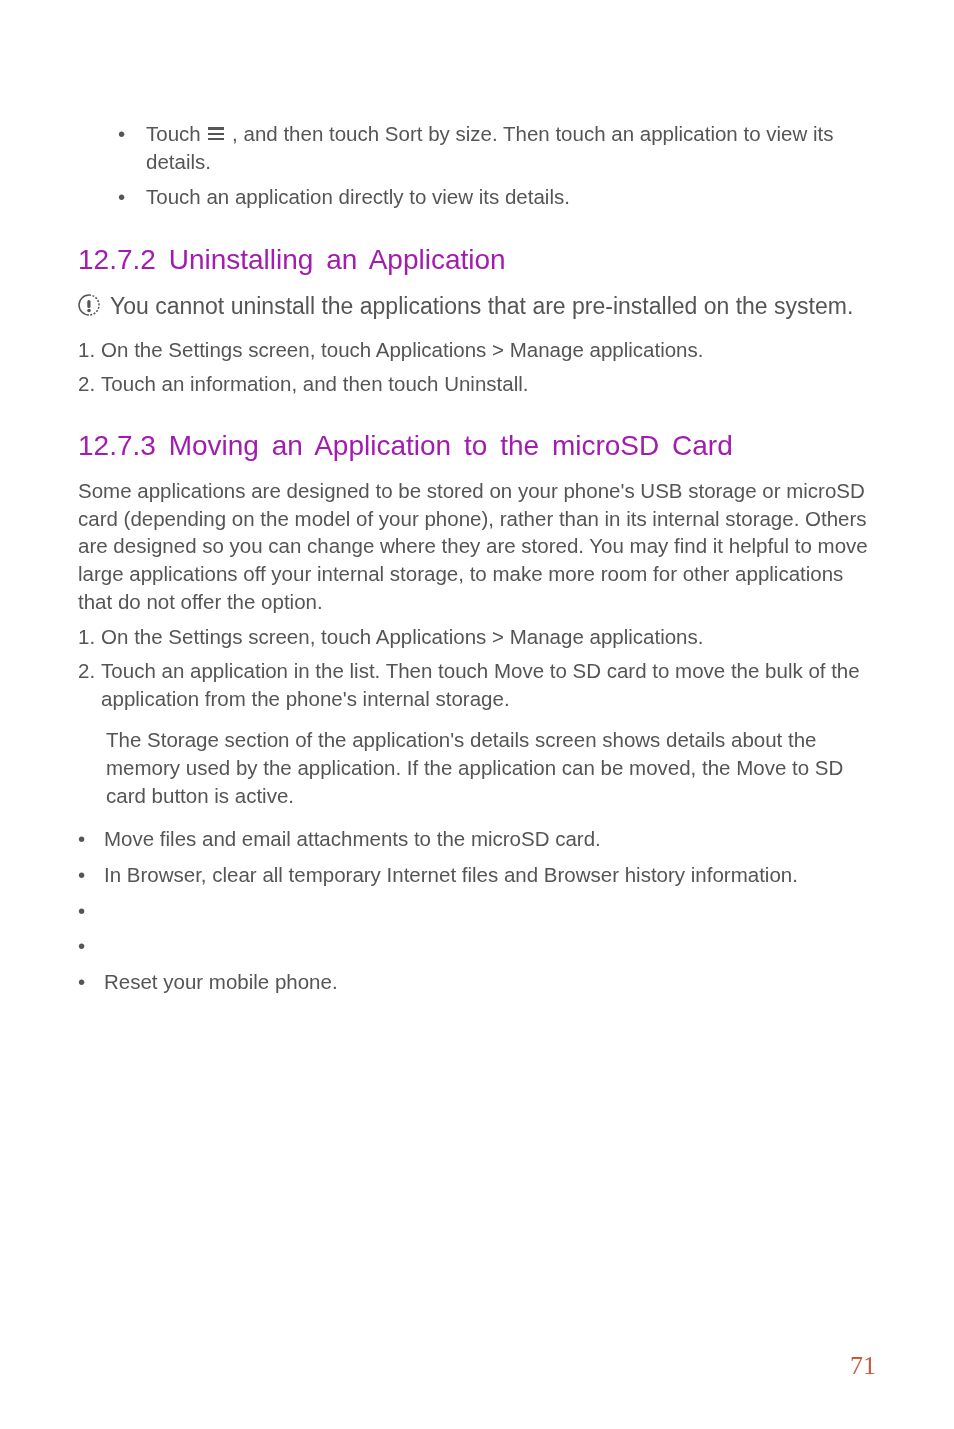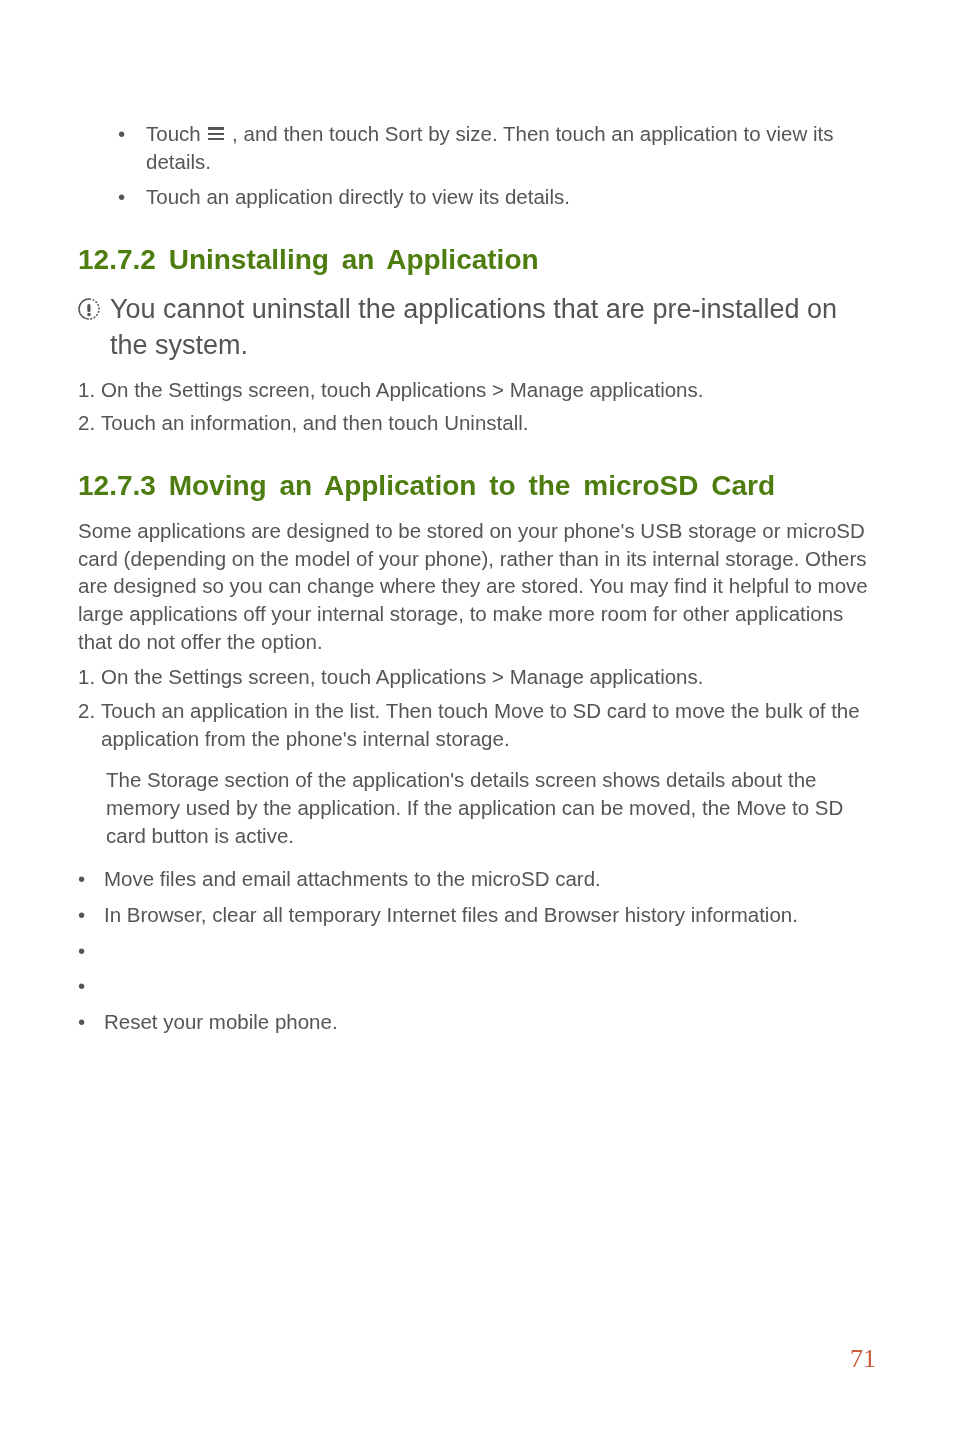--- a/index.html
+++ b/index.html
@@ -33,50 +33,50 @@
     display: flex;
     align-items: baseline;
     margin-bottom: 6px;
     font-size: 20.5px;
   }
   .num-mark { flex: 0 0 auto; margin-right: 6px; }
   .num-body { flex: 1 1 auto; }
   .sub-indent { padding-left: 28px; }
   .h5 {
     font-size: 28px;
-    color: #4d7c0f;
+    color: #a21caf;
     margin-top: 30px;
     margin-bottom: 12px;
-    font-weight: bold;
+    font-weight: normal;
     word-spacing: 0.18em;
   }
   .body-text {
     font-size: 20.5px;
     margin: 0 0 8px 0;
   }
   .callout-line {
     display: flex;
     align-items: flex-start;
-    font-size: 27px;
+    font-size: 23px;
     margin: 6px 0 12px 0;
   }
   .callout-icon {
     flex: 0 0 auto;
     margin-right: 10px;
     margin-top: 2px;
   }
   .menu-icon {
     display: inline-block;
   }
   b { color: #555; font-weight: normal; }
   .section-spacer-sm { height: 8px; }
   .pagenum {
     position: absolute;
     right: 78px;
-    bottom: 55px;
+    bottom: 48px;
     font-size: 26px;
     color: #c85a3a;
   }
   .page-wrap { position: relative; width: 954px; height: 1429px; }
   .sub-para {
     text-align: left;
   }
 </style>
 </head>
 <body>

